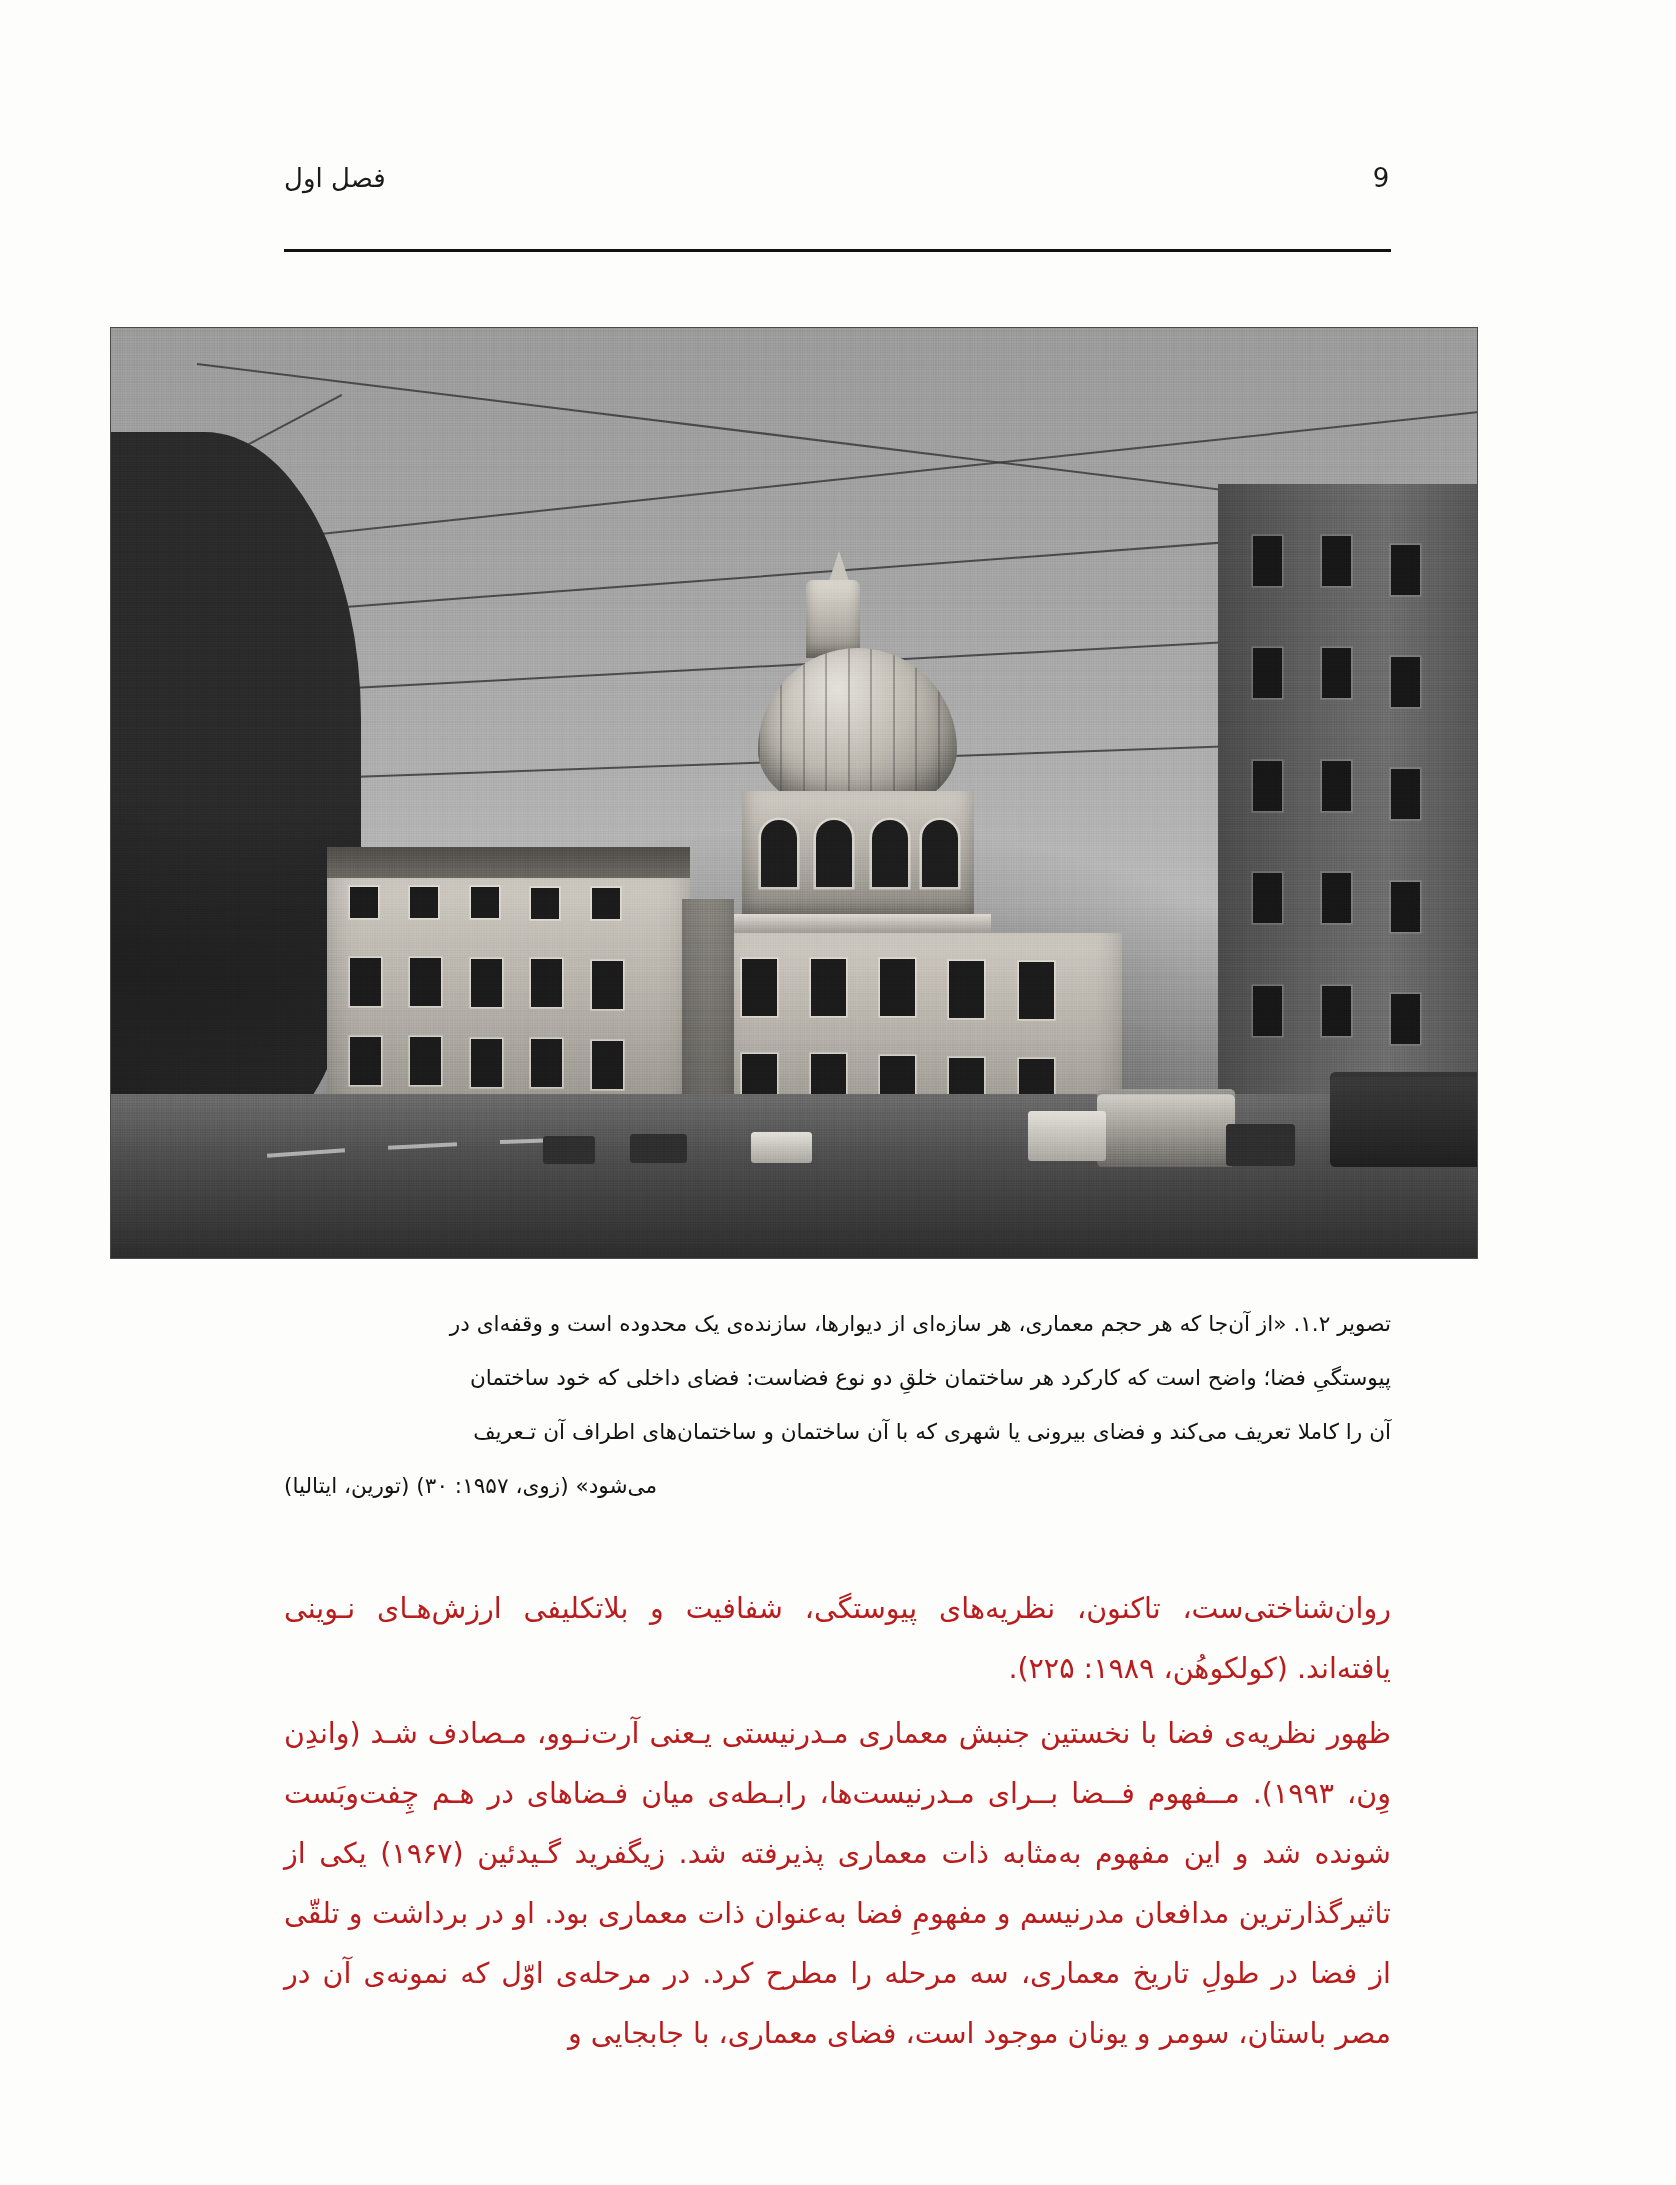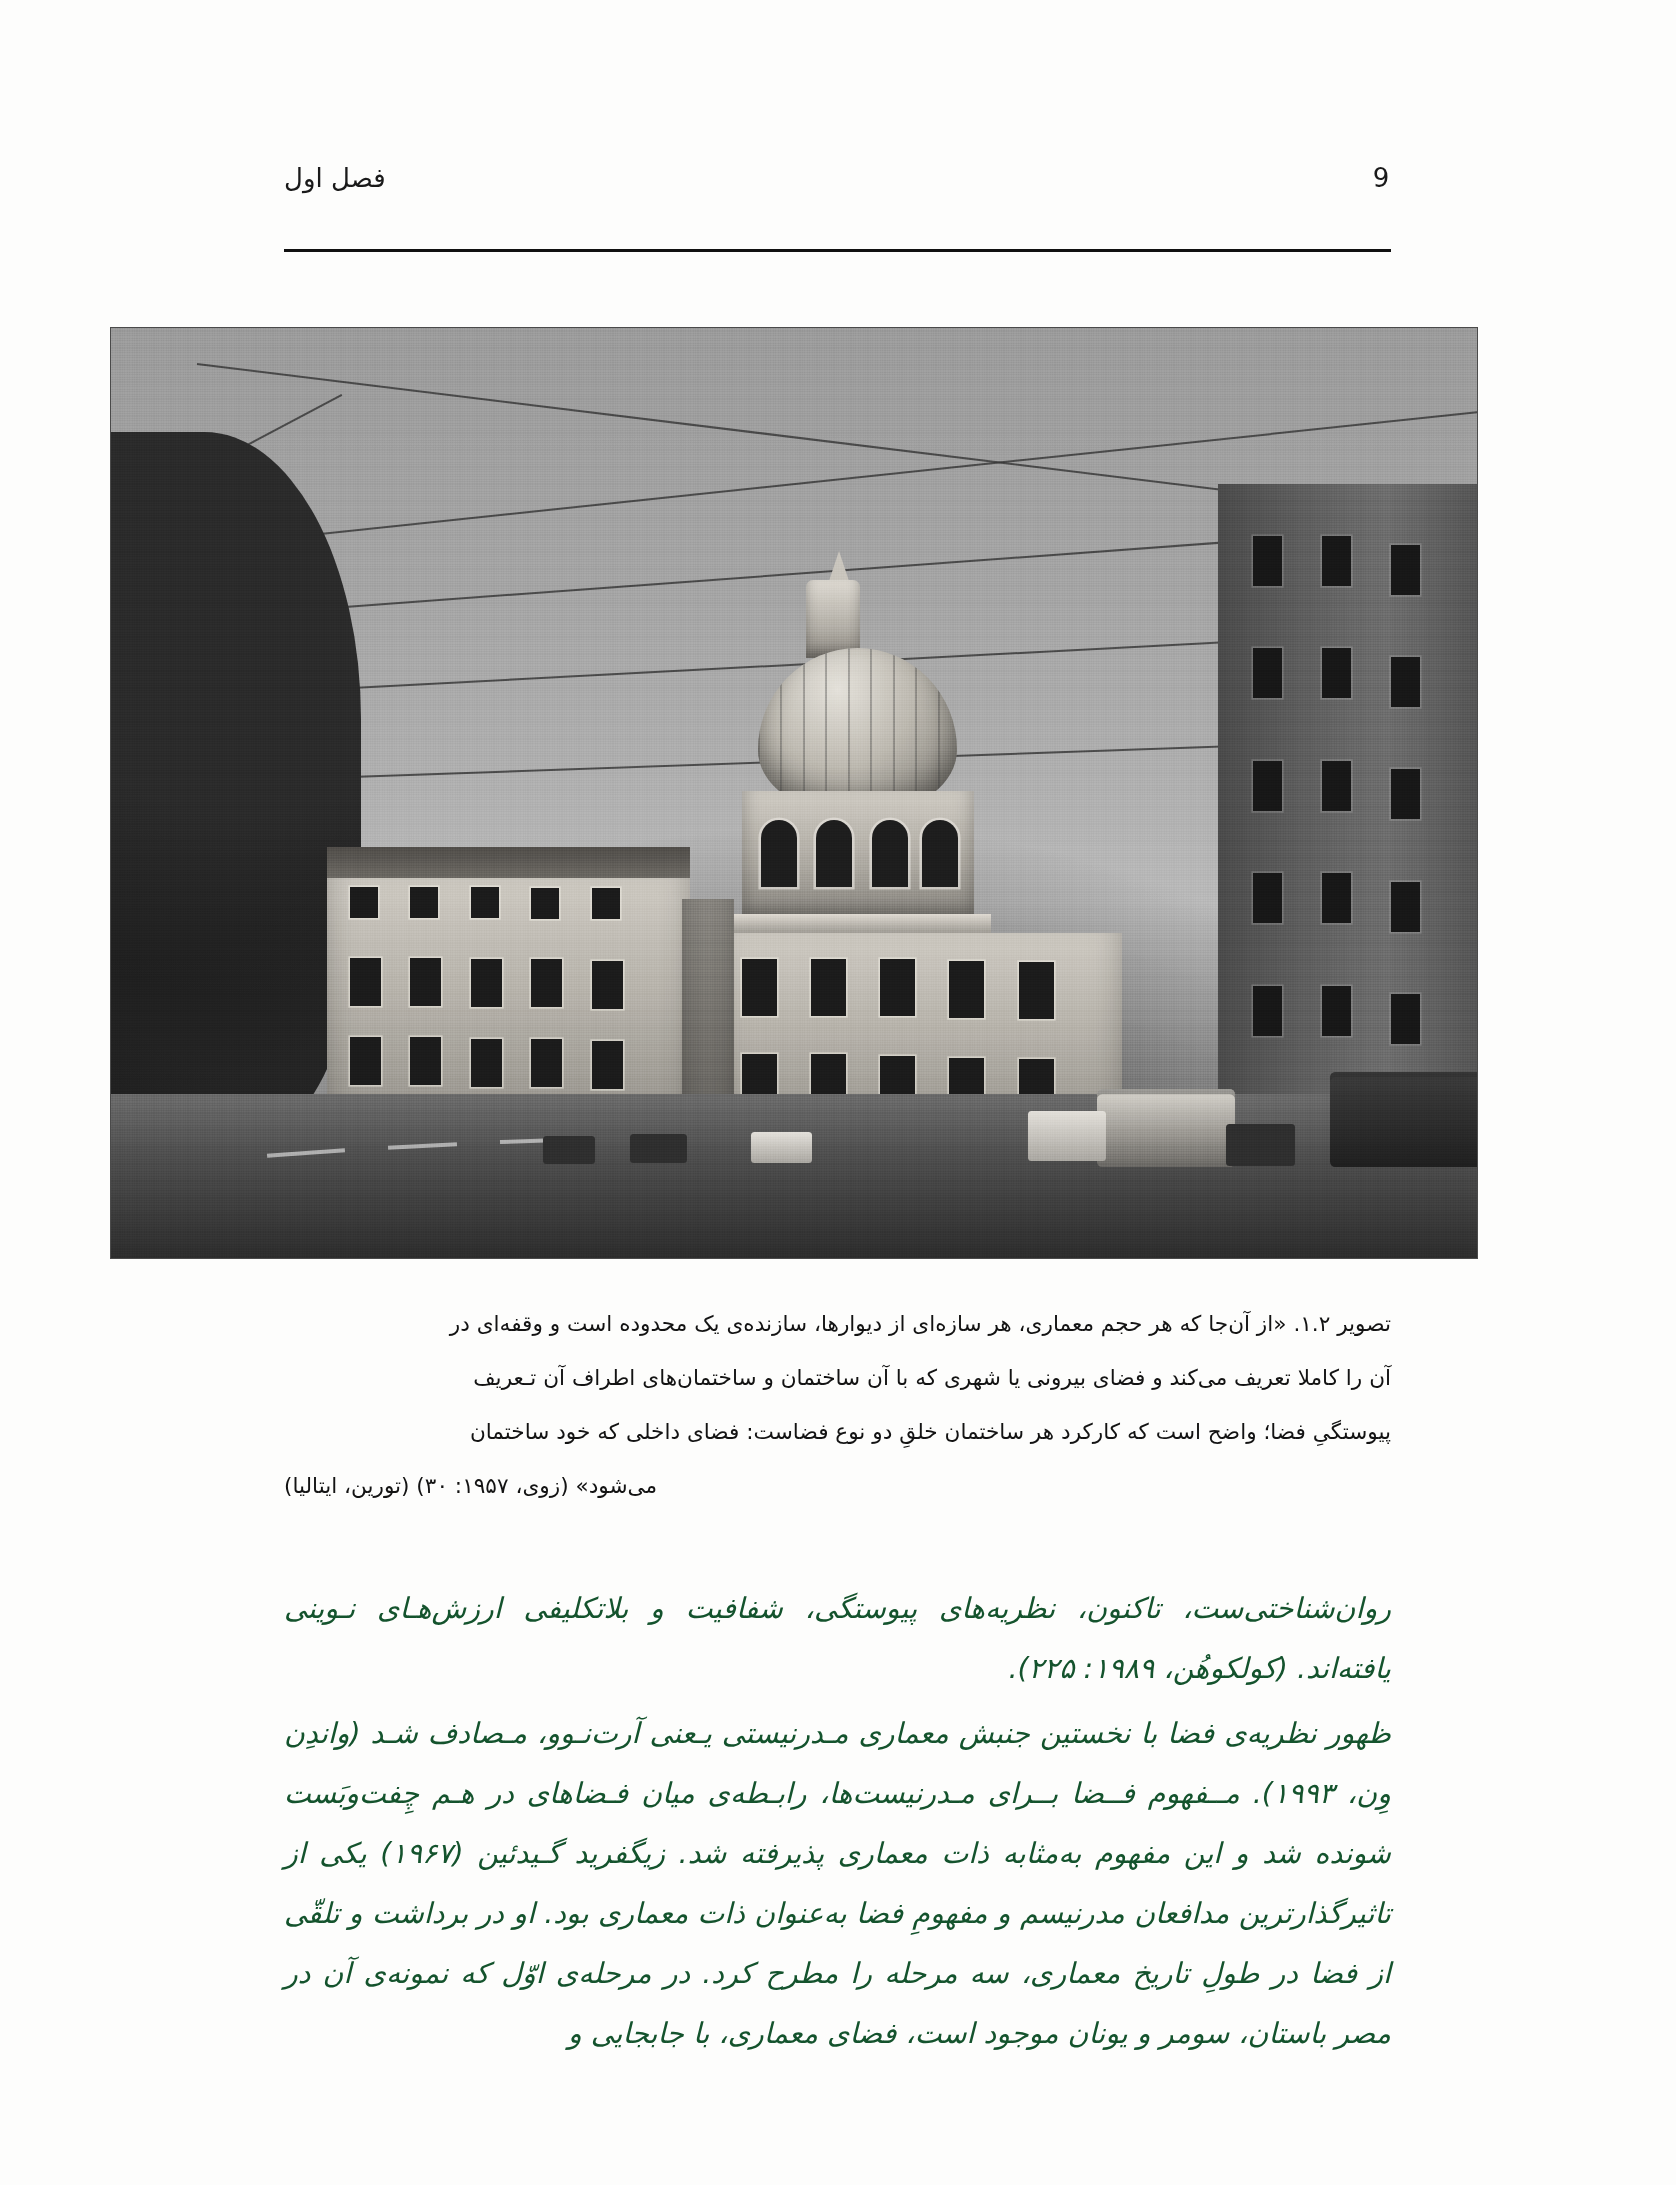--- a/index.html
+++ b/index.html
@@ -256,24 +256,23 @@
   }
 
   
   .body {
     position: absolute;
     top: 1579px;
     left: 285px;
     width: 1107px;
     direction: rtl;
     text-align: justify;
-    color: #14532d;
+    color: #b91c1c;
     font-size: 28.5px;
     line-height: 60px;
-    font-style: italic;
   }
   .body p {
     margin: 0 0 0 0;
   }
   .body p + p { margin-top: 5.2px; }
 </style>
 </head>
 <body>
 
 <div class="page">
@@ -382,22 +381,22 @@
     <div class="vehicle" style="left:1115px; top:796px; width:69px; height:42px;"></div>
     <div class="vehicle light" style="left:640px; top:804px; width:61px; height:31px;"></div>
     <div class="vehicle" style="left:519px; top:806px; width:57px; height:29px;"></div>
     <div class="vehicle" style="left:432px; top:808px; width:52px; height:28px;"></div>
 
     <div class="grain"></div>
   </div>
 
   <div class="caption">
     <p>تصویر ۱.۲. «از آن‌جا که هر حجم معماری، هر سازه‌ای از دیوارها، سازنده‌ی یک محدوده است و وقفه‌ای در</p>
+    <p>پیوستگیِ فضا؛ واضح است که کارکرد هر ساختمان خلقِ دو نوع فضاست: فضای داخلی که خود ساختمان</p>
     <p>آن را کاملا تعریف می‌کند و فضای بیرونی یا شهری که با آن ساختمان و ساختمان‌های اطراف آن تـعریف</p>
-    <p>پیوستگیِ فضا؛ واضح است که کارکرد هر ساختمان خلقِ دو نوع فضاست: فضای داخلی که خود ساختمان</p>
     <p class="last-line">می‌شود» (زوی، ۱۹۵۷: ۳۰) (تورین، ایتالیا)</p>
   </div>
 
   <div class="body">
     <p>روان‌شناختی‌ست، تاکنون، نظریه‌های پیوستگی، شفافیت و بلاتکلیفی ارزش‌هـای نـوینی یافته‌اند. (کولکوهُن، ۱۹۸۹: ۲۲۵).</p>
     <p>ظهور نظریه‌ی فضا با نخستین جنبش معماری مـدرنیستی یـعنی آرت‌نـوو، مـصادف شـد (واندِن وِن، ۱۹۹۳). مــفهوم فــضا بــرای مـدرنیست‌ها، رابـطه‌ی میان فـضاهای در هـم چِفت‌وبَست شونده شد و این مفهوم به‌مثابه ذات معماری پذیرفته شد. زیگفرید گـیدئین (۱۹۶۷) یکی از تاثیرگذارترین مدافعان مدرنیسم و مفهومِ فضا به‌عنوان ذات معماری بود. او در برداشت و تلقّی از فضا در طولِ تاریخ معماری، سه مرحله را مطرح کرد. در مرحله‌ی اوّل که نمونه‌ی آن در مصر باستان، سومر و یونان موجود است، فضای معماری، با جابجایی و</p>
   </div>
 
 </div>
 

